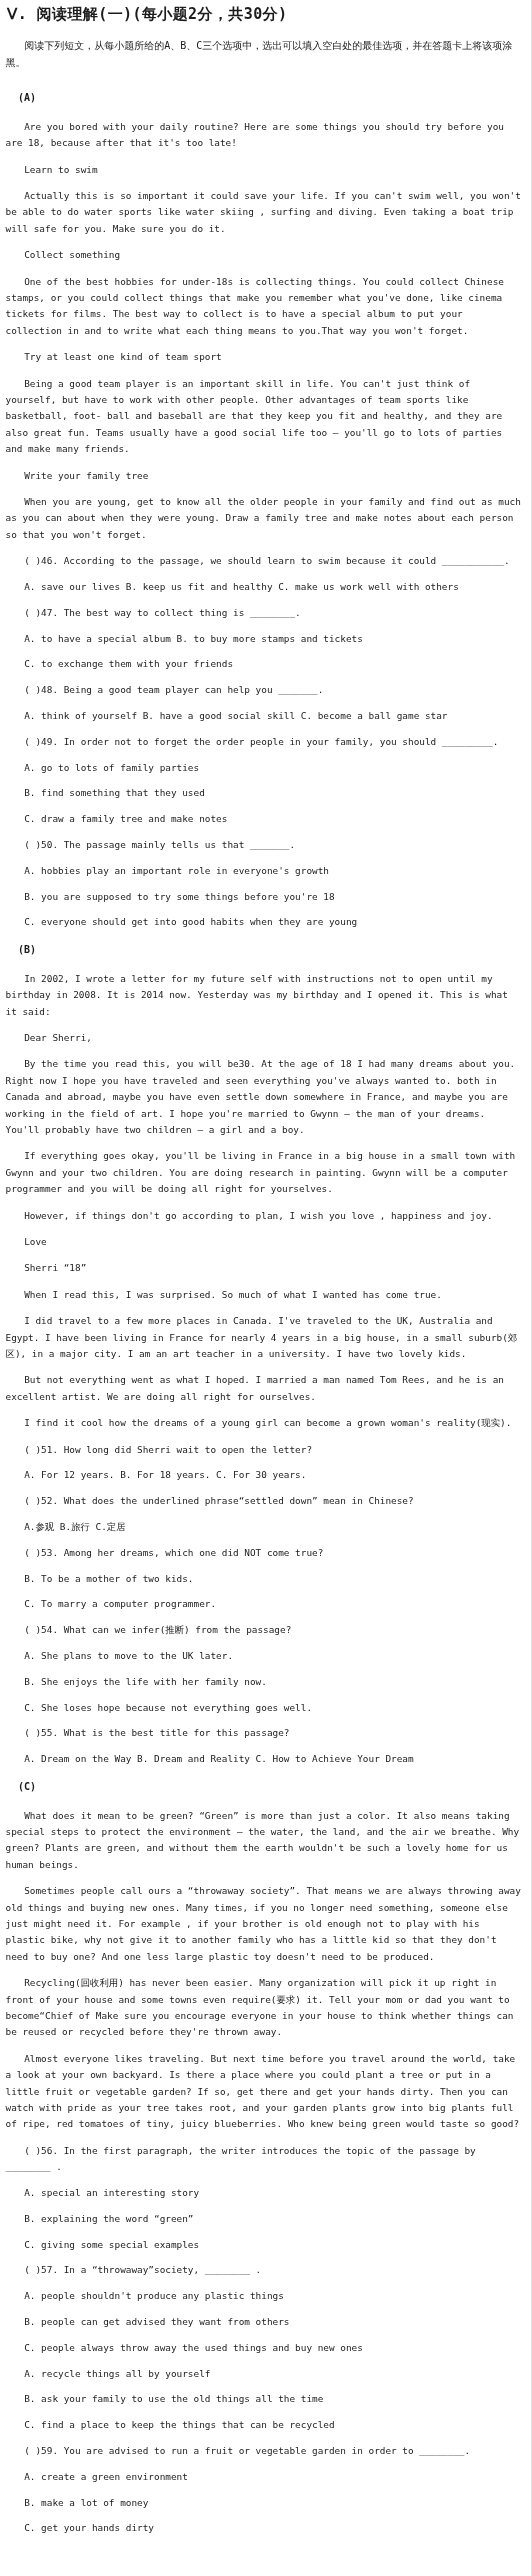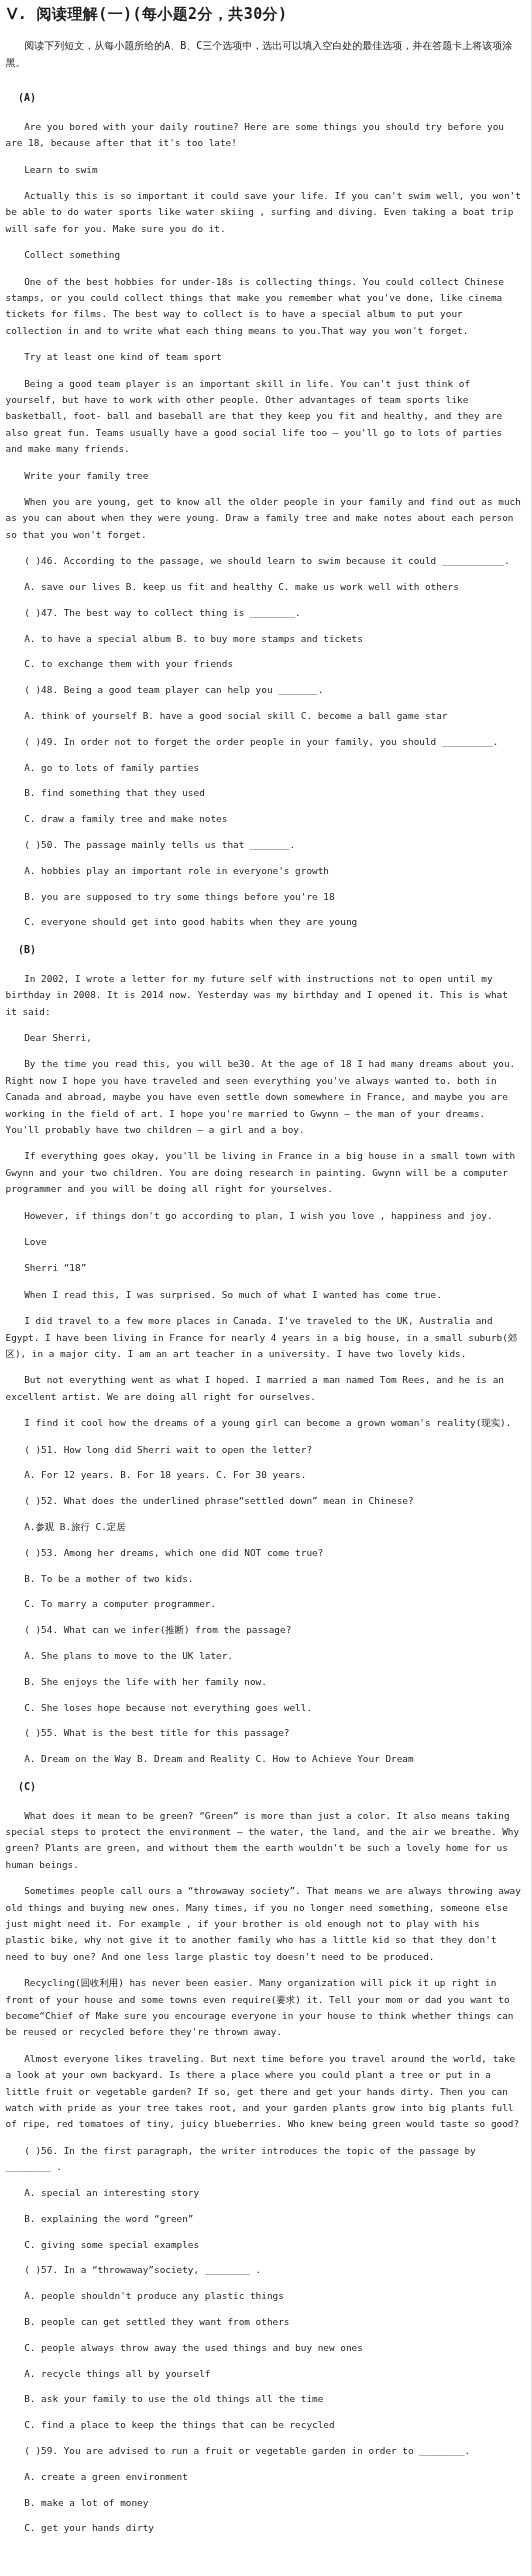--- a/index.html
+++ b/index.html
@@ -118,21 +118,21 @@
       <div class="block para">What does it mean to be green? “Green” is more than just a color. It also means taking special steps to protect the environment — the water, the land, and the air we breathe. Why green? Plants are green, and without them the earth wouldn't be such a lovely home for us human beings.</div>
       <div class="block para">Sometimes people call ours a “throwaway society”. That means we are always throwing away old things and buying new ones. Many times, if you no longer need something, someone else just might need it. For example , if your brother is old enough not to play with his plastic bike, why not give it to another family who has a little kid so that they don't need to buy one? And one less large plastic toy doesn't need to be produced.</div>
       <div class="block para">Recycling(回收利用) has never been easier. Many organization will pick it up right in front of your house and some towns even require(要求) it. Tell your mom or dad you want to become“Chief of Make sure you encourage everyone in your house to think whether things can be reused or recycled before they're thrown away.</div>
       <div class="block para">Almost everyone likes traveling. But next time before you travel around the world, take a look at your own backyard. Is there a place where you could plant a tree or put in a little fruit or vegetable garden? If so, get there and get your hands dirty. Then you can watch with pride as your tree takes root, and your garden plants grow into big plants full of ripe, red tomatoes of tiny, juicy blueberries. Who knew being green would taste so good?</div>
       <div class="block question">( )56. In the first paragraph, the writer introduces the topic of the passage by ________ .</div>
       <div class="block option">A. special an interesting story</div>
       <div class="block option">B. explaining the word “green”</div>
       <div class="block option">C. giving some special examples</div>
       <div class="block question">( )57. In a “throwaway”society, ________ .</div>
       <div class="block option">A. people shouldn't produce any plastic things</div>
-      <div class="block option">B. people can get settled they want from others</div>
+      <div class="block option">B. people can get advised they want from others</div>
       <div class="block option">C. people always throw away the used things and buy new ones</div>
       <div class="block option">A. recycle things all by yourself</div>
       <div class="block option">B. ask your family to use the old things all the time</div>
       <div class="block option">C. find a place to keep the things that can be recycled</div>
       <div class="block question">( )59. You are advised to run a fruit or vegetable garden in order to ________.</div>
       <div class="block option">A. create a green environment</div>
       <div class="block option">B. make a lot of money</div>
       <div class="block option">C. get your hands dirty</div>
     </div>
 </div>

